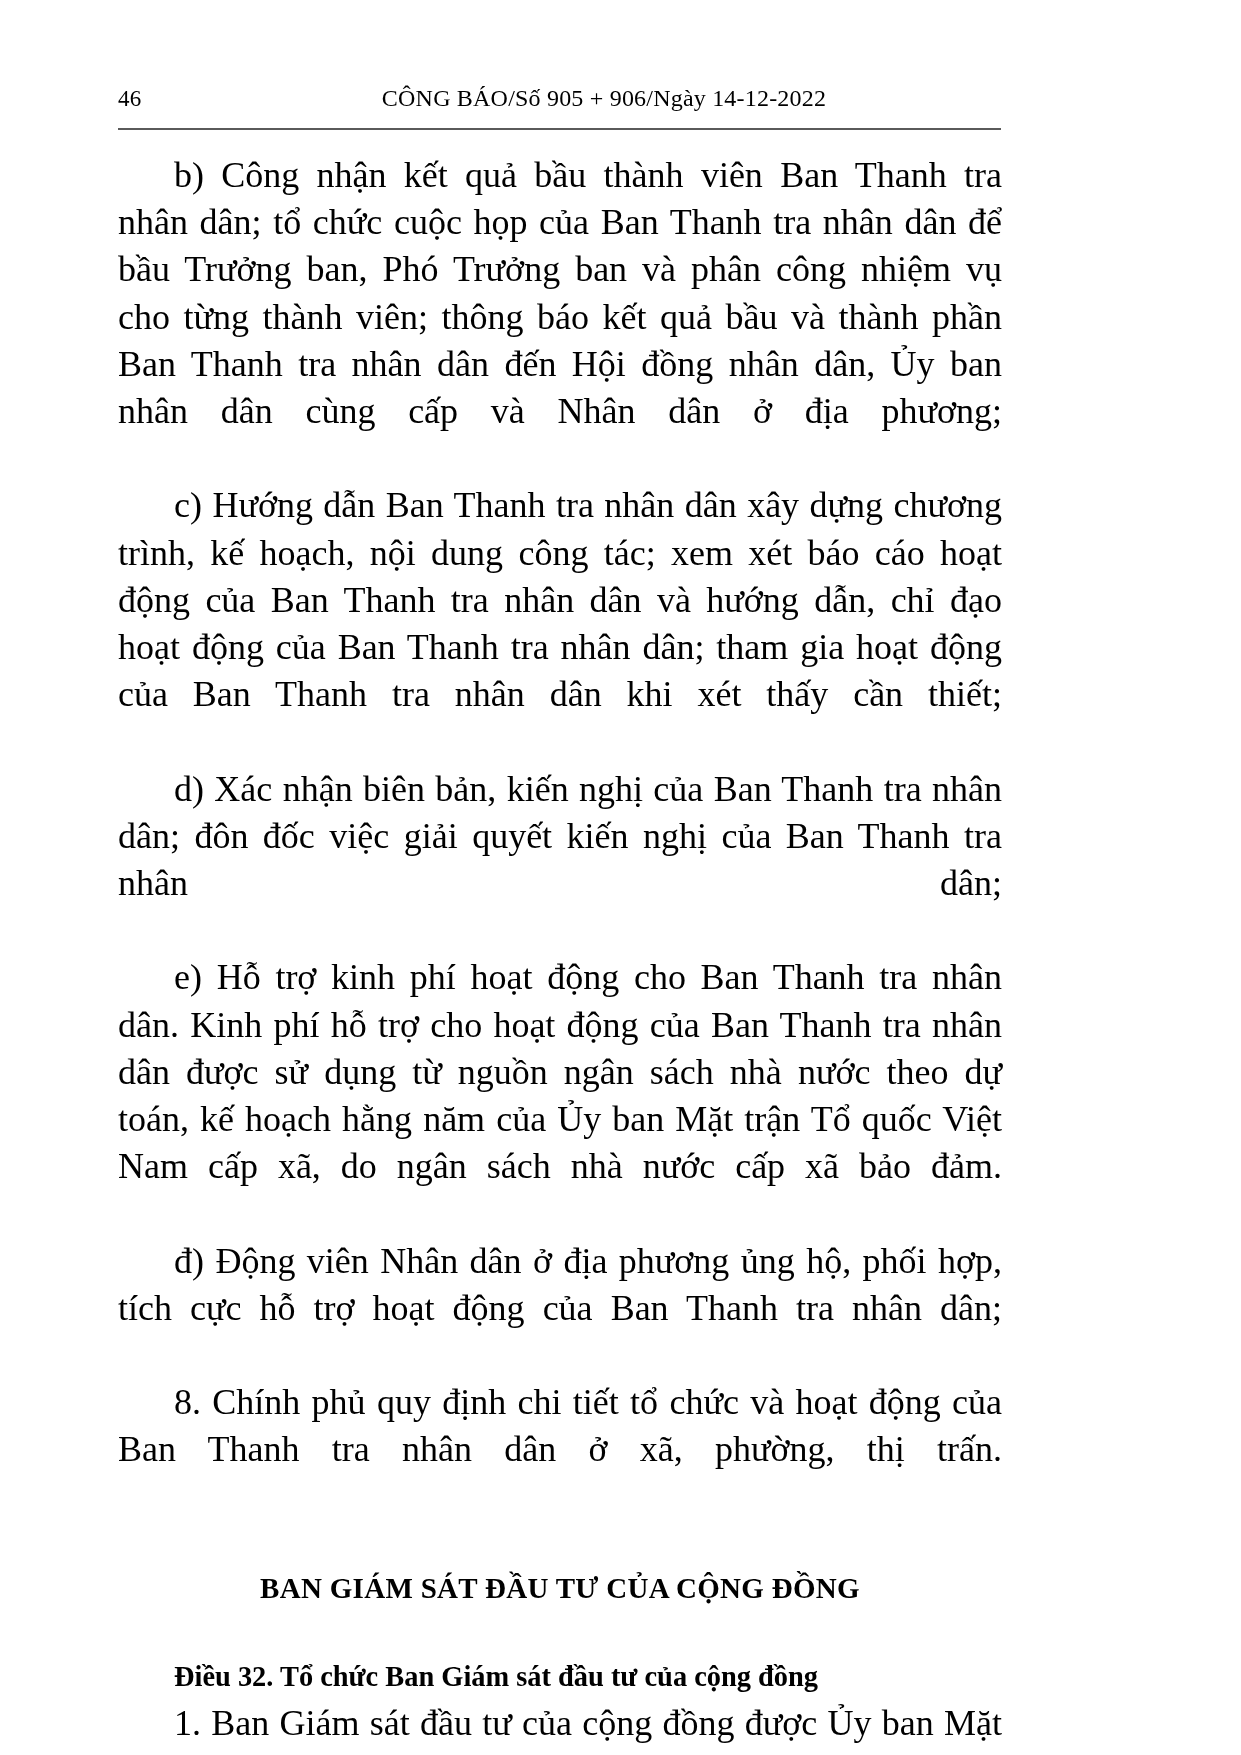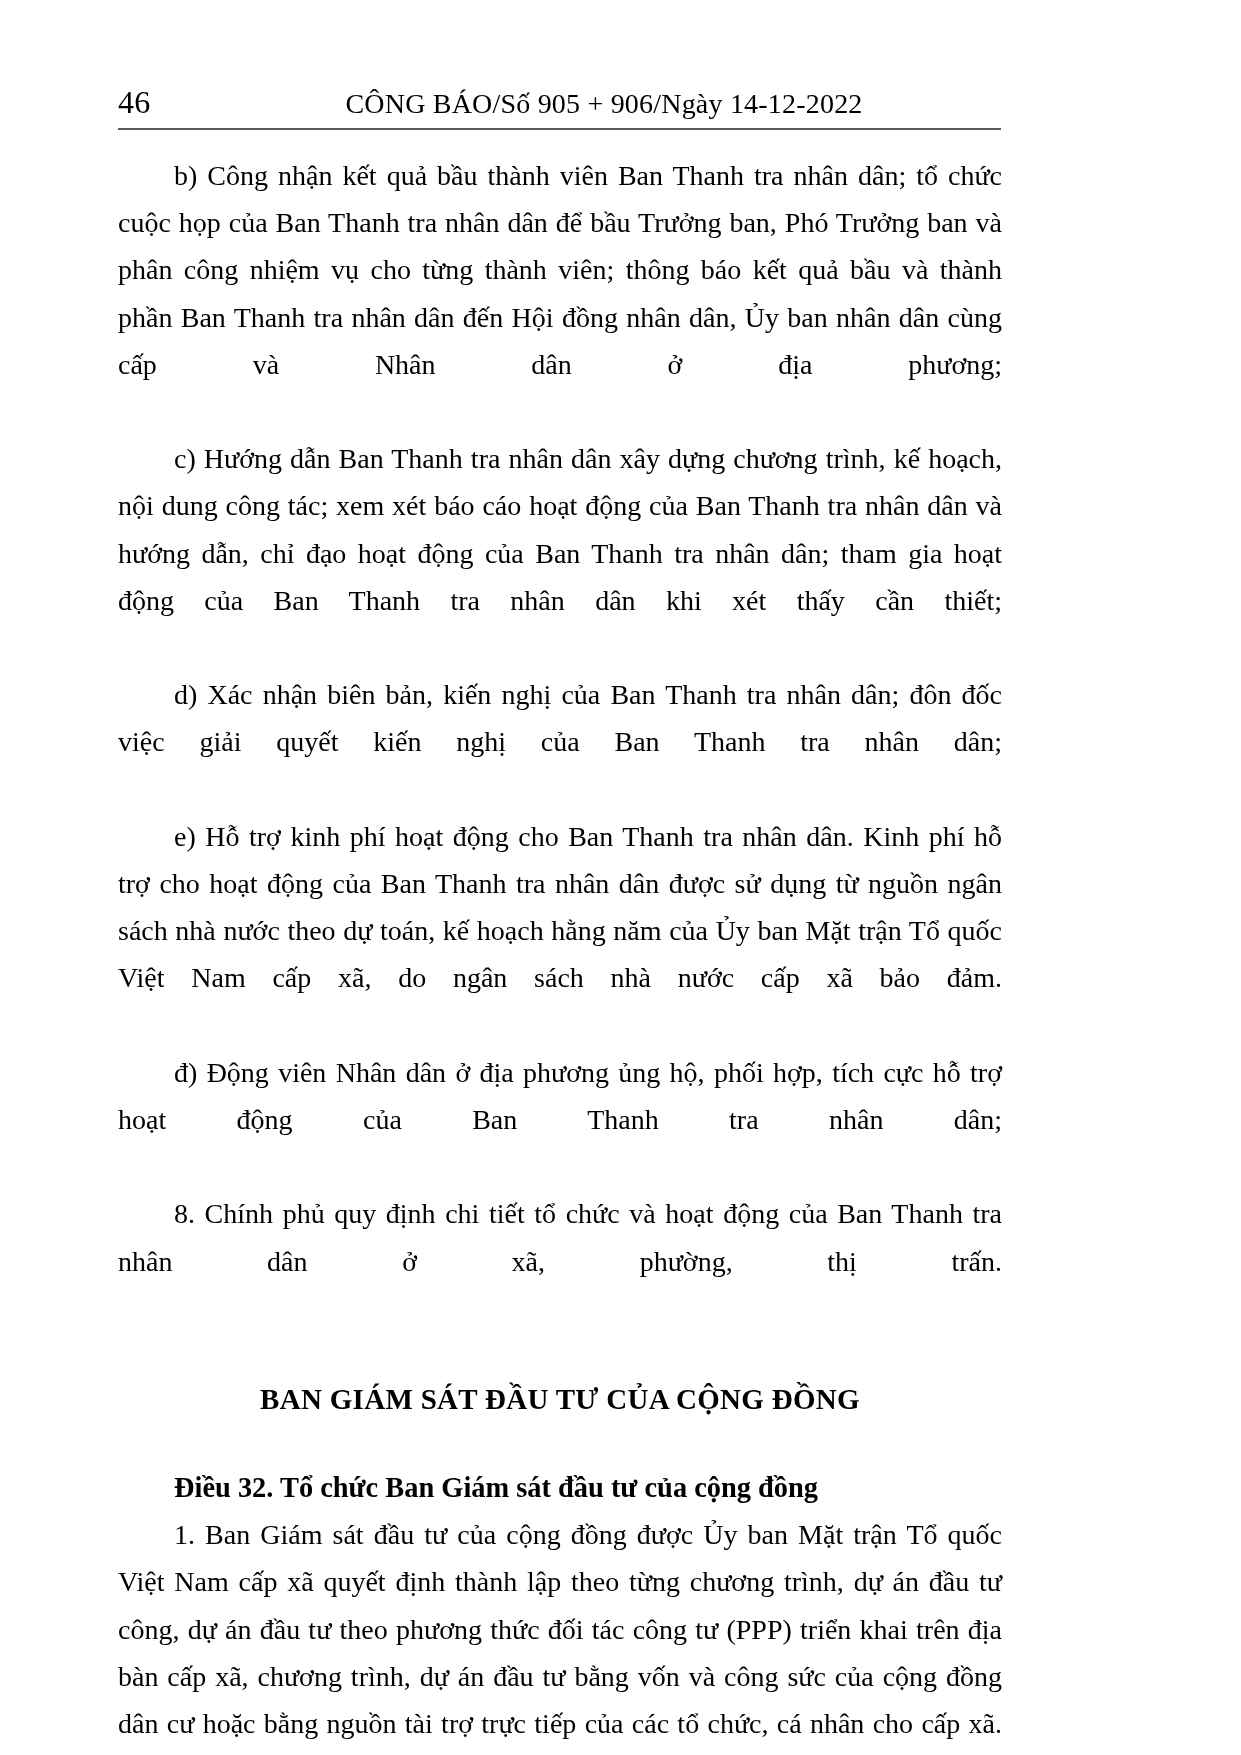--- a/index.html
+++ b/index.html
@@ -27,29 +27,29 @@
   
   .header {
     position: absolute;
     left: 118px;
     top: 86px;
     width: 882px;
     display: flex;
     align-items: baseline;
   }
   .header-page-number {
-    font-size: 32px;
+    font-size: 23px;
     line-height: 1;
     width: 150px;
     flex: 0 0 150px;
     text-align: left;
     letter-spacing: .2px;
   }
   .header-title {
-    font-size: 28px;
+    font-size: 24px;
     line-height: 1;
     flex: 1 1 auto;
     text-align: center;
     margin-left: -60px;
     letter-spacing: .2px;
     white-space: nowrap;
   }
 
   .header-rule {
     position: absolute;
@@ -63,21 +63,21 @@
   
   .content {
     position: absolute;
     left: 118px;
     top: 152px;
     width: 884px;
   }
 
   p.body-par {
     margin: 0;
-    font-size: 28px;
+    font-size: 36px;
     line-height: 47.2px;
     text-align: justify;
     text-justify: inter-word;
     text-indent: 56px;
     letter-spacing: 0;
     word-spacing: .4px;
     hyphens: none;
   }
 
   p.body-par + p.body-par { margin-top: 0; }

